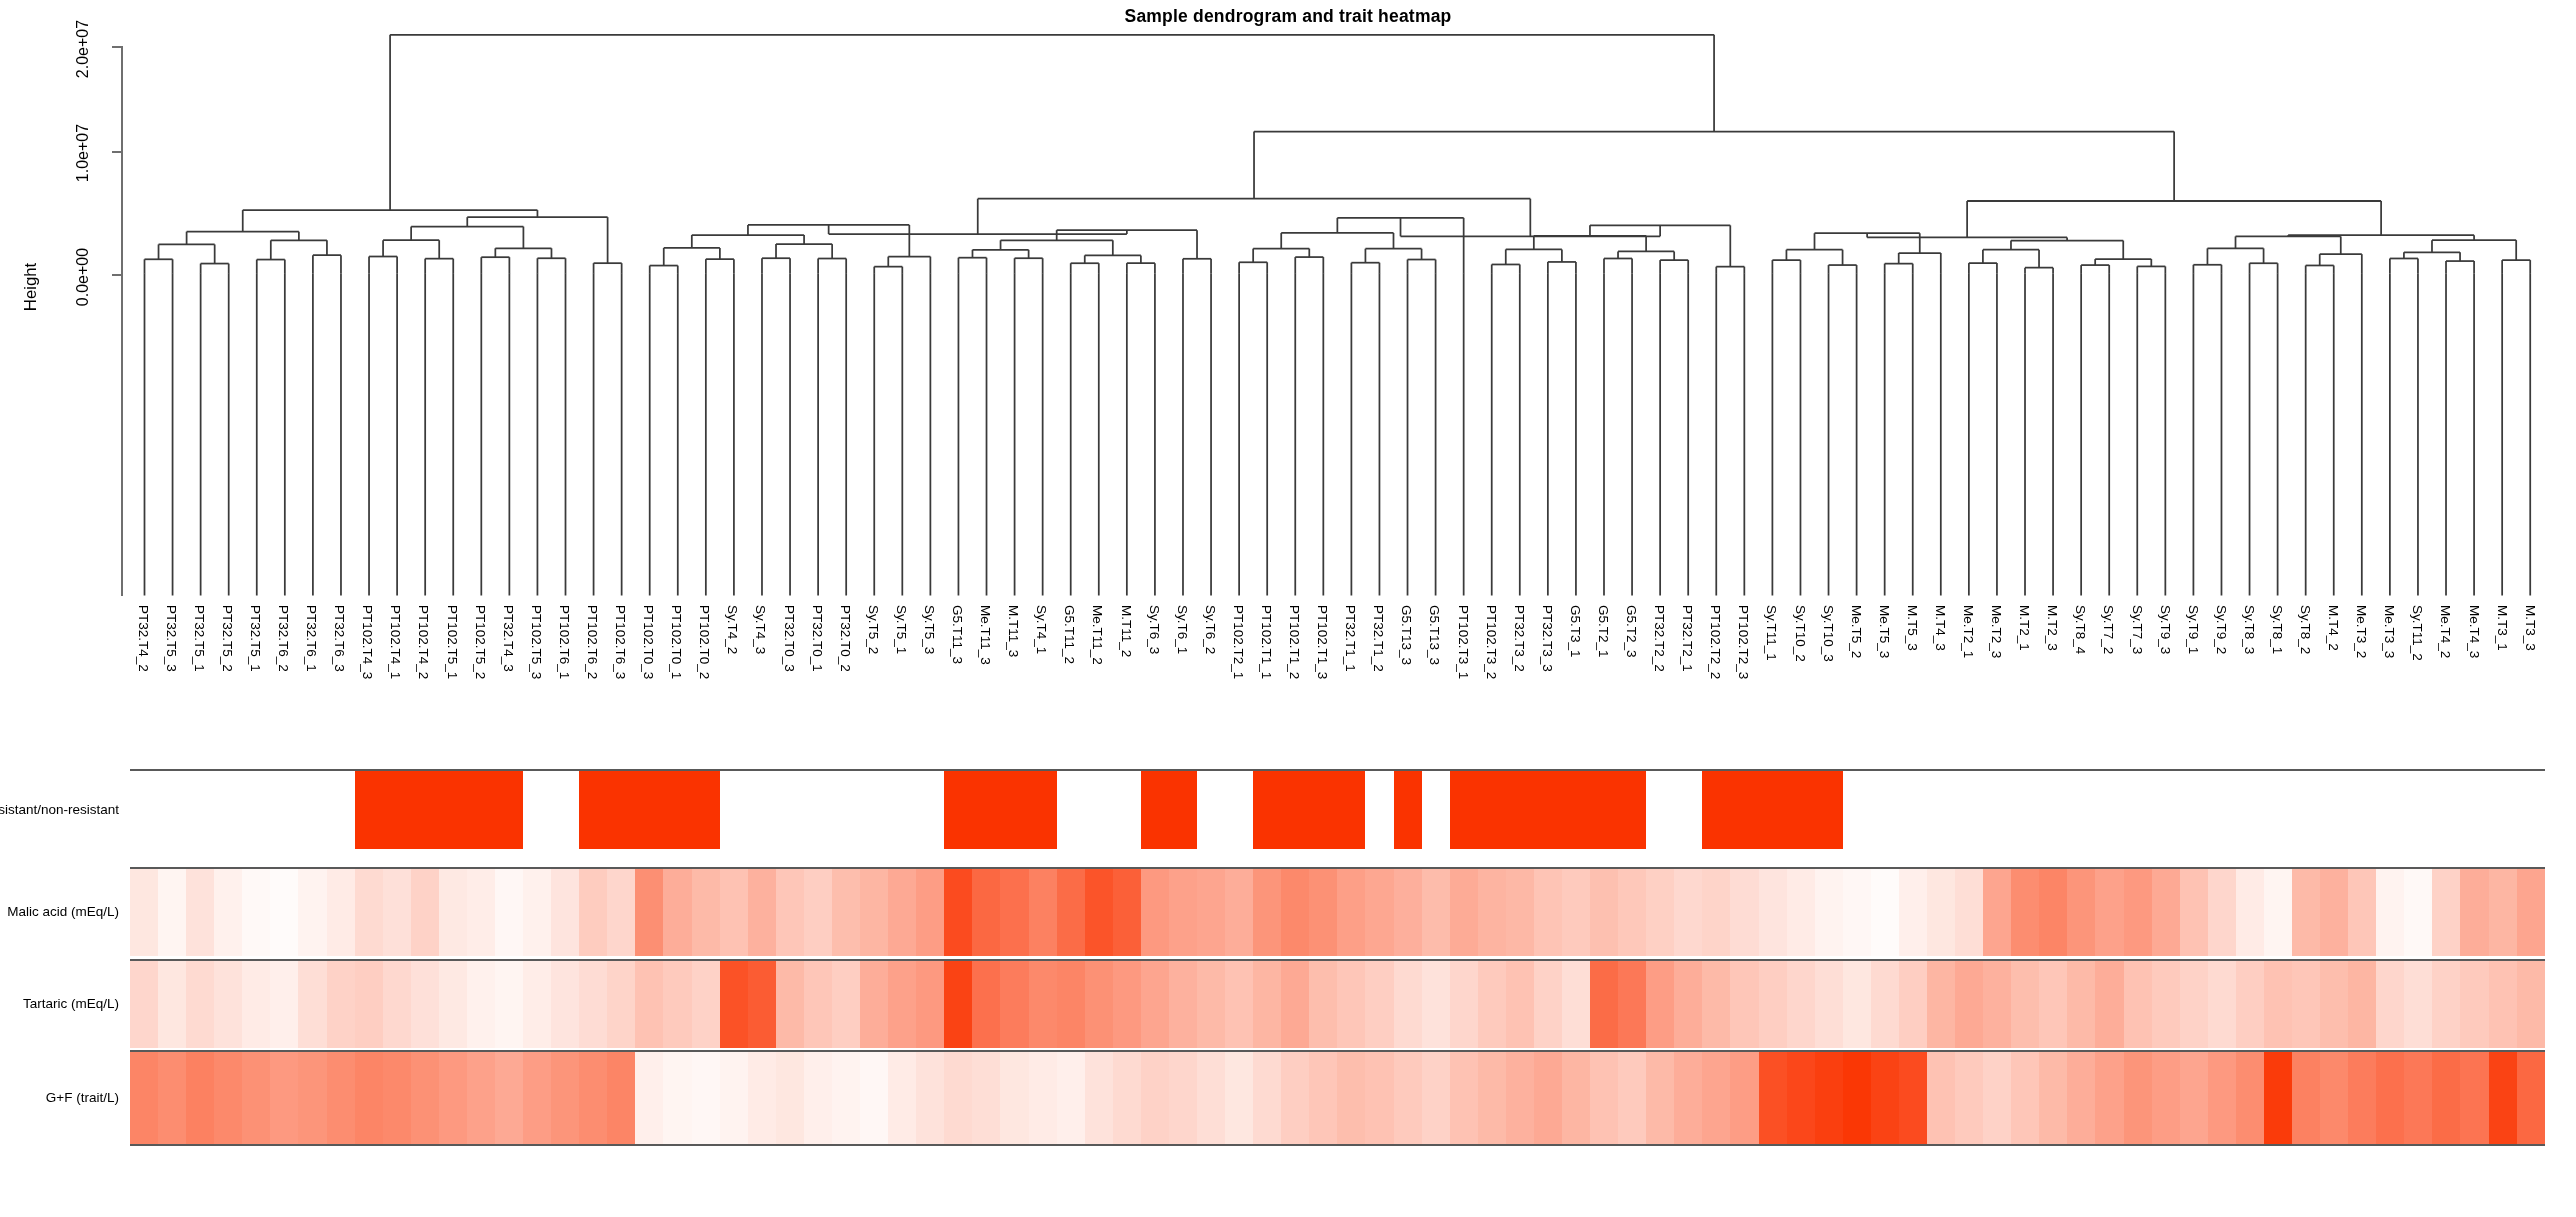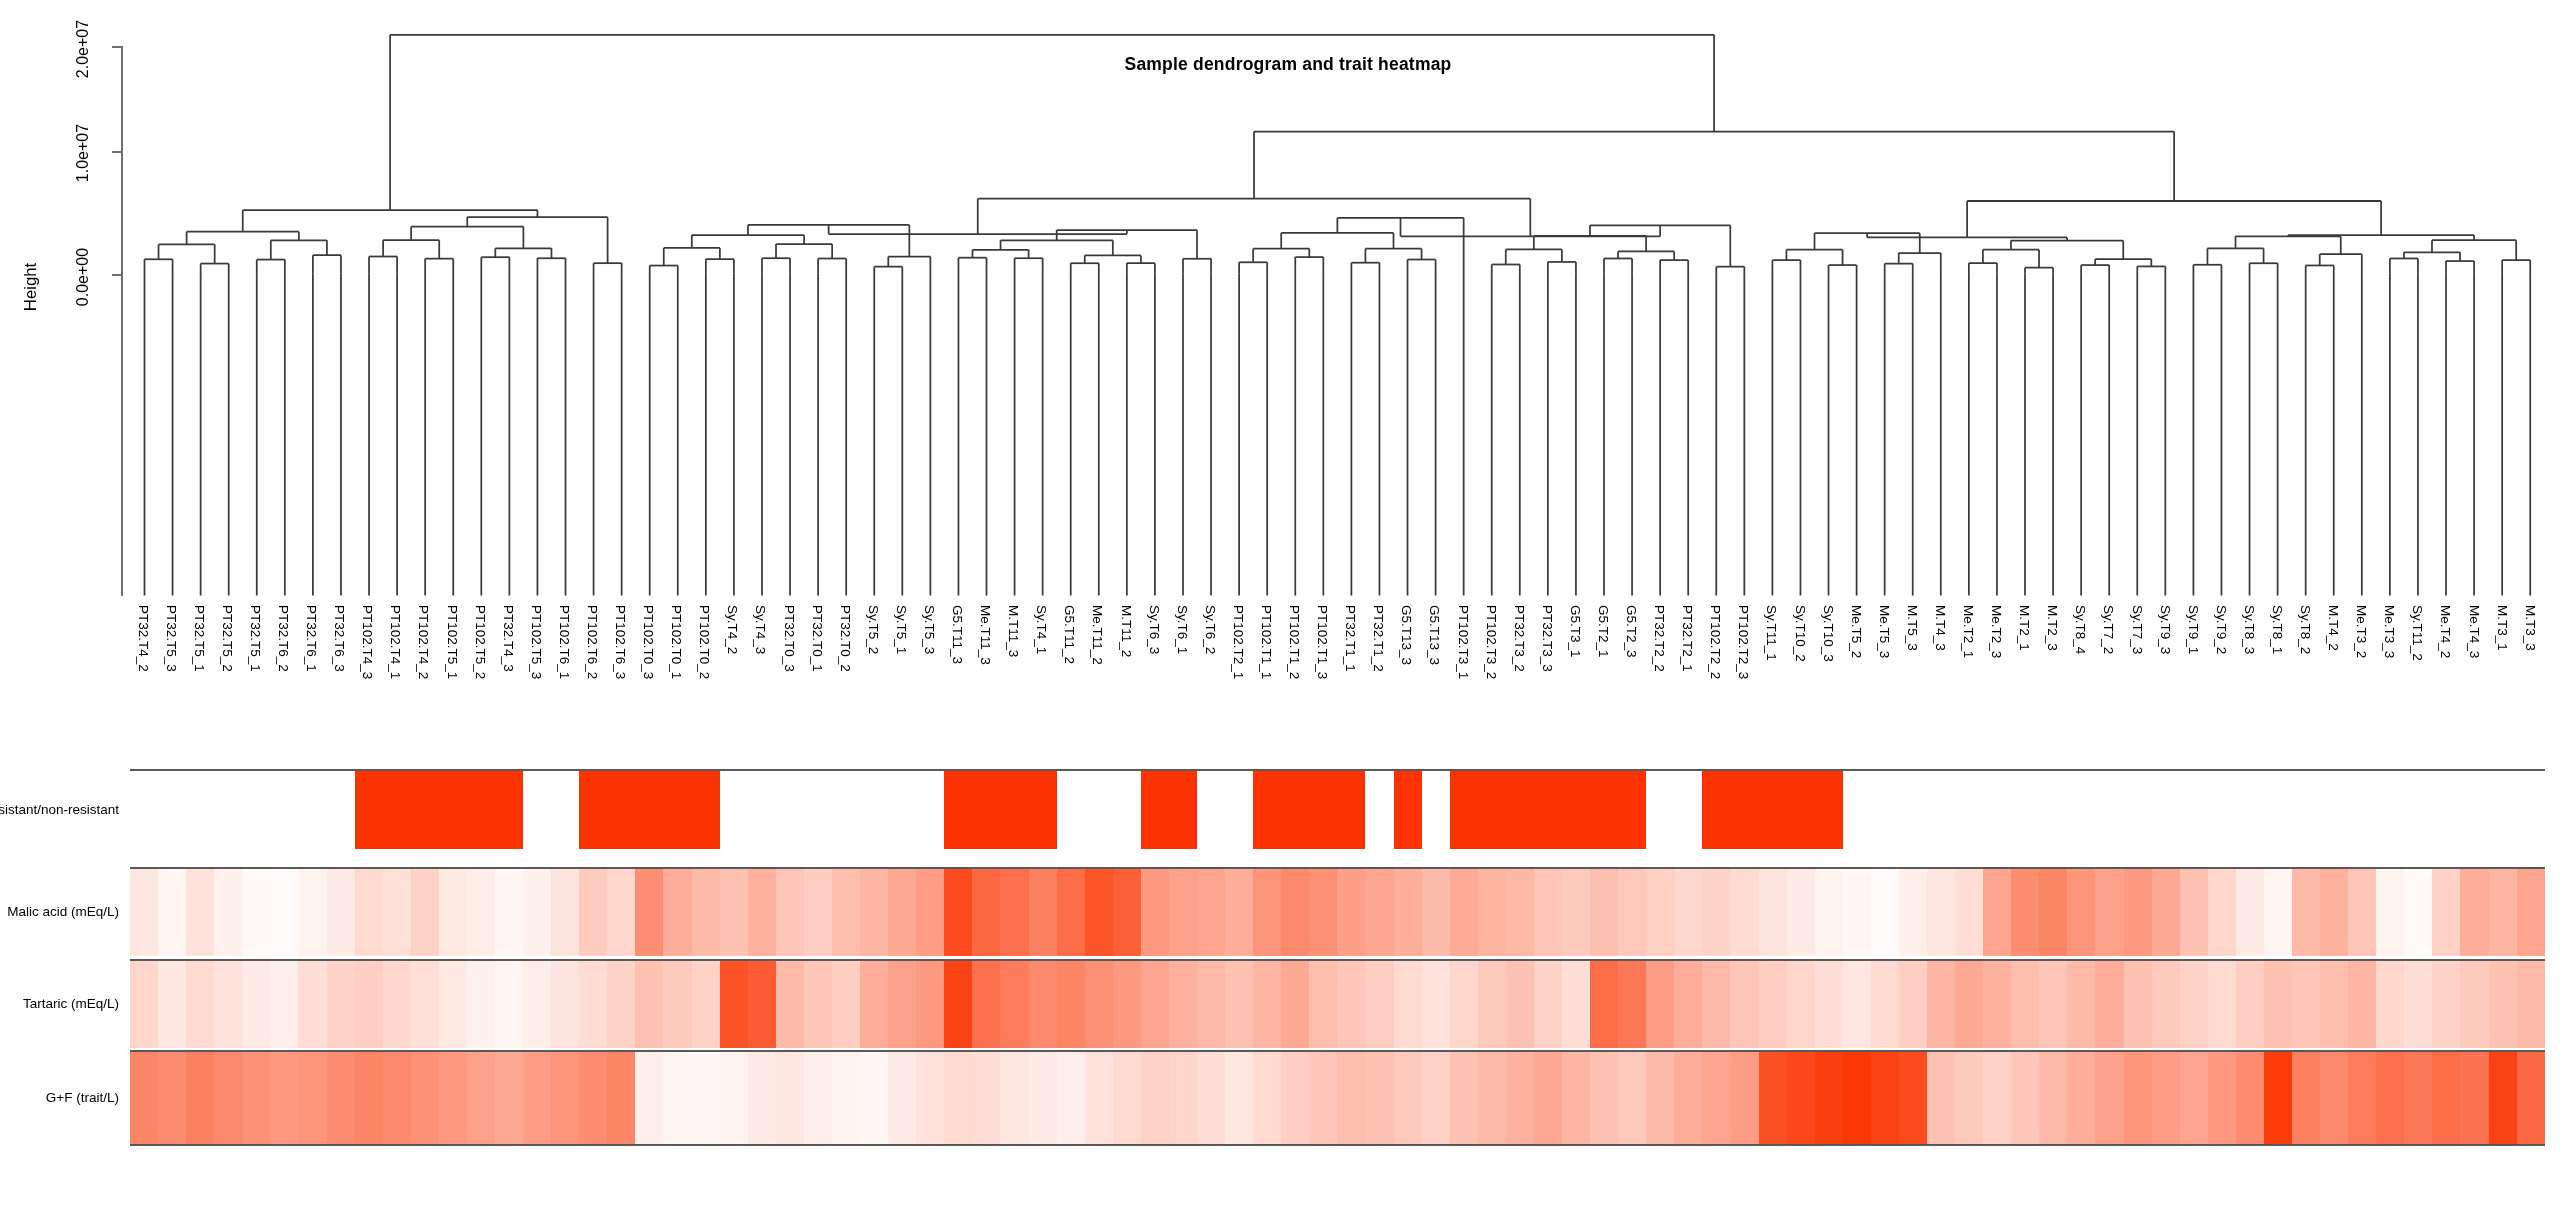--- a/index.html
+++ b/index.html
@@ -1,18 +1,18 @@
 <!DOCTYPE html>
 <html style="font-size:12.7px"><head>
 <meta charset="utf-8">
 <style>
   html,body{margin:0;padding:0;background:#ffffff;}
   body{width:2576px;height:1217px;font-family:"Liberation Sans",sans-serif;overflow:hidden;position:relative;}
   #root{position:absolute;left:0;top:0;width:2576px;height:1217px;background:#fff;}
-  #title{position:absolute;left:0;top:6.4px;width:2576px;text-align:center;font-size:17.5px;font-weight:bold;color:#000;letter-spacing:0.2px;margin-top:48px;}
+  #title{position:absolute;left:0;top:6.4px;width:2576px;text-align:center;font-size:17.5px;font-weight:bold;color:#000;letter-spacing:0.2px;}
   #ylabel{position:absolute;left:19px;top:207px;width:24px;height:159px;display:flex;align-items:center;justify-content:center;}
   #ylabel span{transform:rotate(-90deg);white-space:nowrap;font-size:16.7px;color:#000;}
   .ytick{position:absolute;left:48px;width:64px;height:16px;text-align:right;}
   .ytick span{display:inline-block;transform:rotate(-90deg);transform-origin:center center;white-space:nowrap;font-size:16px;color:#000;}
   #yaxisline{position:absolute;left:121px;top:46px;width:2.4px;height:550px;background:#6f6f6f;}
   .ytickmark{position:absolute;left:112px;width:10.4px;height:2.4px;background:#6f6f6f;}
   #dendro{position:absolute;left:0px;top:0px;}
   #labels{position:absolute;left:0;top:605px;width:2576px;height:159px;}
   .slabel{position:absolute;top:0;width:159px;height:11px;transform-origin:0 0;}
   .slabel span{display:block;font-size:13.5px;color:#000;white-space:nowrap;line-height:11px;}

